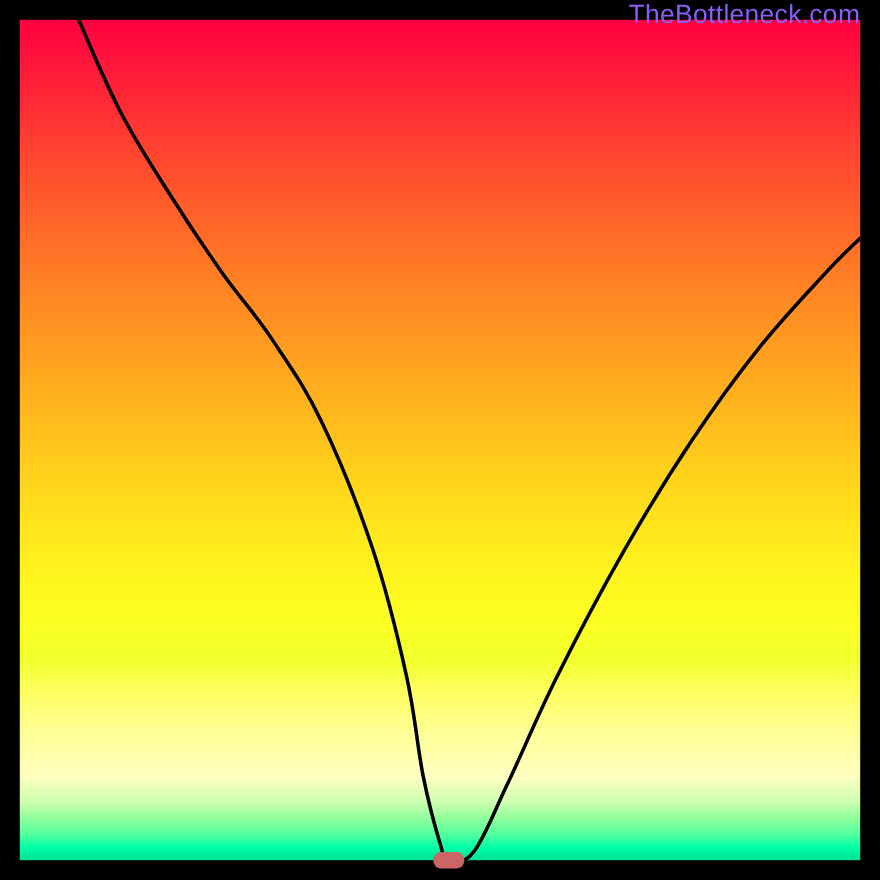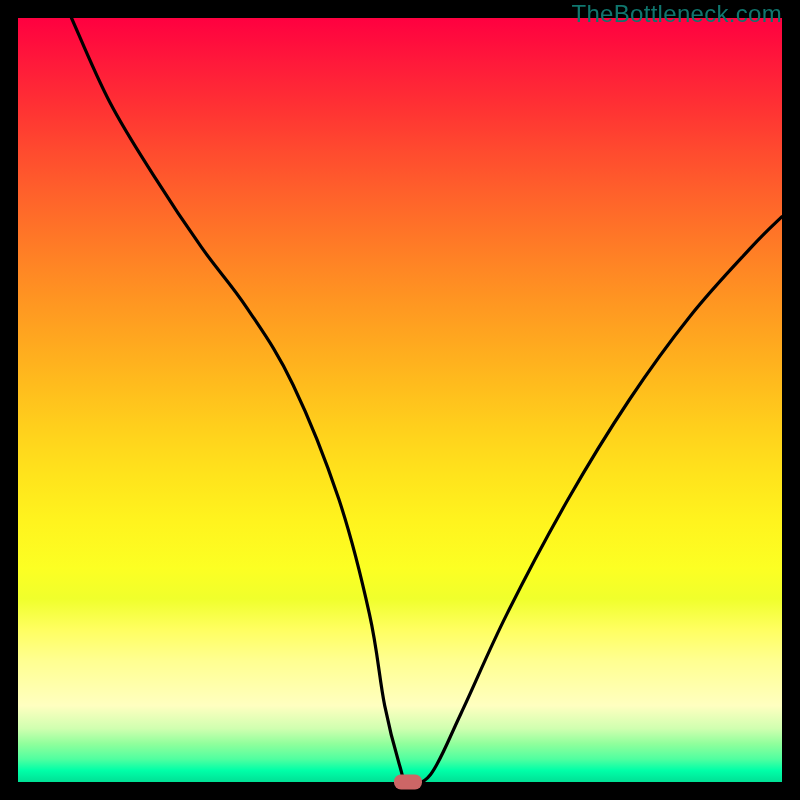--- a/index.html
+++ b/index.html
@@ -60,21 +60,21 @@
     width: 28px;
     height: 15px;
     background: #cc6666;
     border-radius: 7px;
     transform: translate(-50%, -50%);
   }
   .watermark {
     position: absolute;
     top: 0px;
     right: 18px;
-    color: #0f766e;
+    color: #8b5cf6;
     font-size: 24px;
     font-weight: 500;
     letter-spacing: 0.3px;
   }
 </style>
 </head>
 <body>
 
 <div class="chart-container">
   <div class="plot-area">

